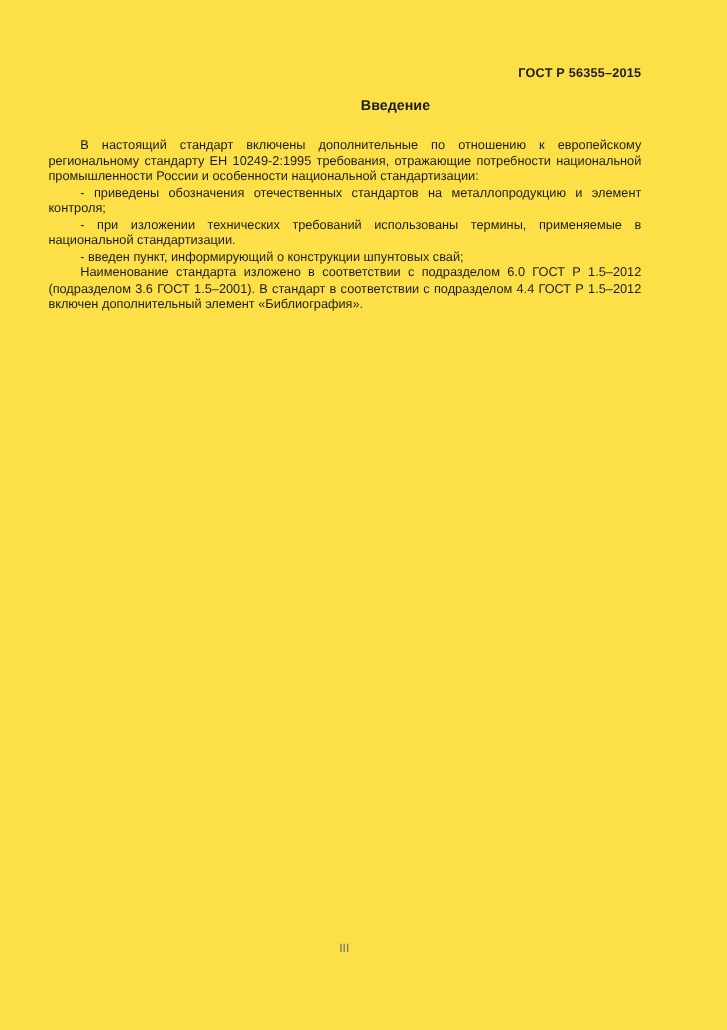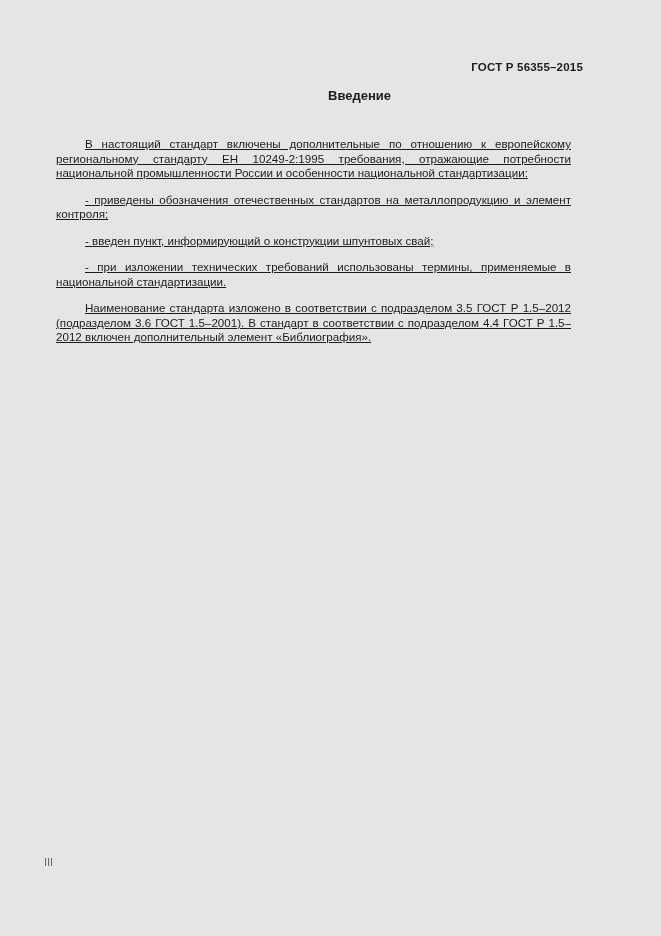--- a/index.html
+++ b/index.html
@@ -4,21 +4,21 @@
 <style>
   html, body {
     margin: 0;
     padding: 0;
     background: #ffffff;
   }
   .page {
     position: relative;
     width: 661px;
     height: 936px;
-    background: #e5e5e5;
+    background: #fde047;
     font-family: "Liberation Sans", sans-serif;
     color: #1c1c1c;
     overflow: hidden;
   }
   .doc-number {
     position: absolute;
     top: 61px;
     left: 44px;
     right: 78px;
     text-align: right;
@@ -39,47 +39,46 @@
   }
   .body-text {
     position: absolute;
     top: 125px;
     left: 44px;
     width: 539px;
     font-size: 11.6px;
     line-height: 14.5px;
   }
   .body-text p {
-    margin: 12px;
+    margin: 0;
     text-indent: 29px;
     text-align: justify;
-    text-decoration: underline;
   }
   .page-number {
     position: absolute;
     top: 856px;
     left: 44px;
     right: 79px;
-    text-align: left;
+    text-align: center;
     font-size: 11px;
     color: #6a6a6a;
   }
 </style>
 </head>
 <body>
 
 <div class="page">
 
   <div class="doc-number">ГОСТ Р 56355–2015</div>
 
   <div class="page-title">Введение</div>
 
   <div class="body-text">
     <p>В настоящий стандарт включены дополнительные по отношению к европейскому региональному стандарту ЕН 10249-2:1995 требования, отражающие потребности национальной промышленности России и особенности национальной стандартизации:</p>
     <p>- приведены обозначения отечественных стандартов на металлопродукцию и элемент контроля;</p>
+    <p>- при изложении технических требований использованы термины, применяемые в национальной стандартизации.</p>
     <p>- введен пункт, информирующий о конструкции шпунтовых свай;</p>
-    <p>- при изложении технических требований использованы термины, применяемые в национальной стандартизации.</p>
-    <p>Наименование стандарта изложено в соответствии с подразделом 3.5 ГОСТ Р 1.5–2012 (подразделом 3.6 ГОСТ 1.5–2001). В стандарт в соответствии с подразделом 4.4 ГОСТ Р 1.5–2012 включен дополнительный элемент «Библиография».</p>
+    <p>Наименование стандарта изложено в соответствии с подразделом 6.0 ГОСТ Р 1.5–2012 (подразделом 3.6 ГОСТ 1.5–2001). В стандарт в соответствии с подразделом 4.4 ГОСТ Р 1.5–2012 включен дополнительный элемент «Библиография».</p>
   </div>
 
   <div class="page-number">III</div>
 
 </div>
 
 </body></html>

